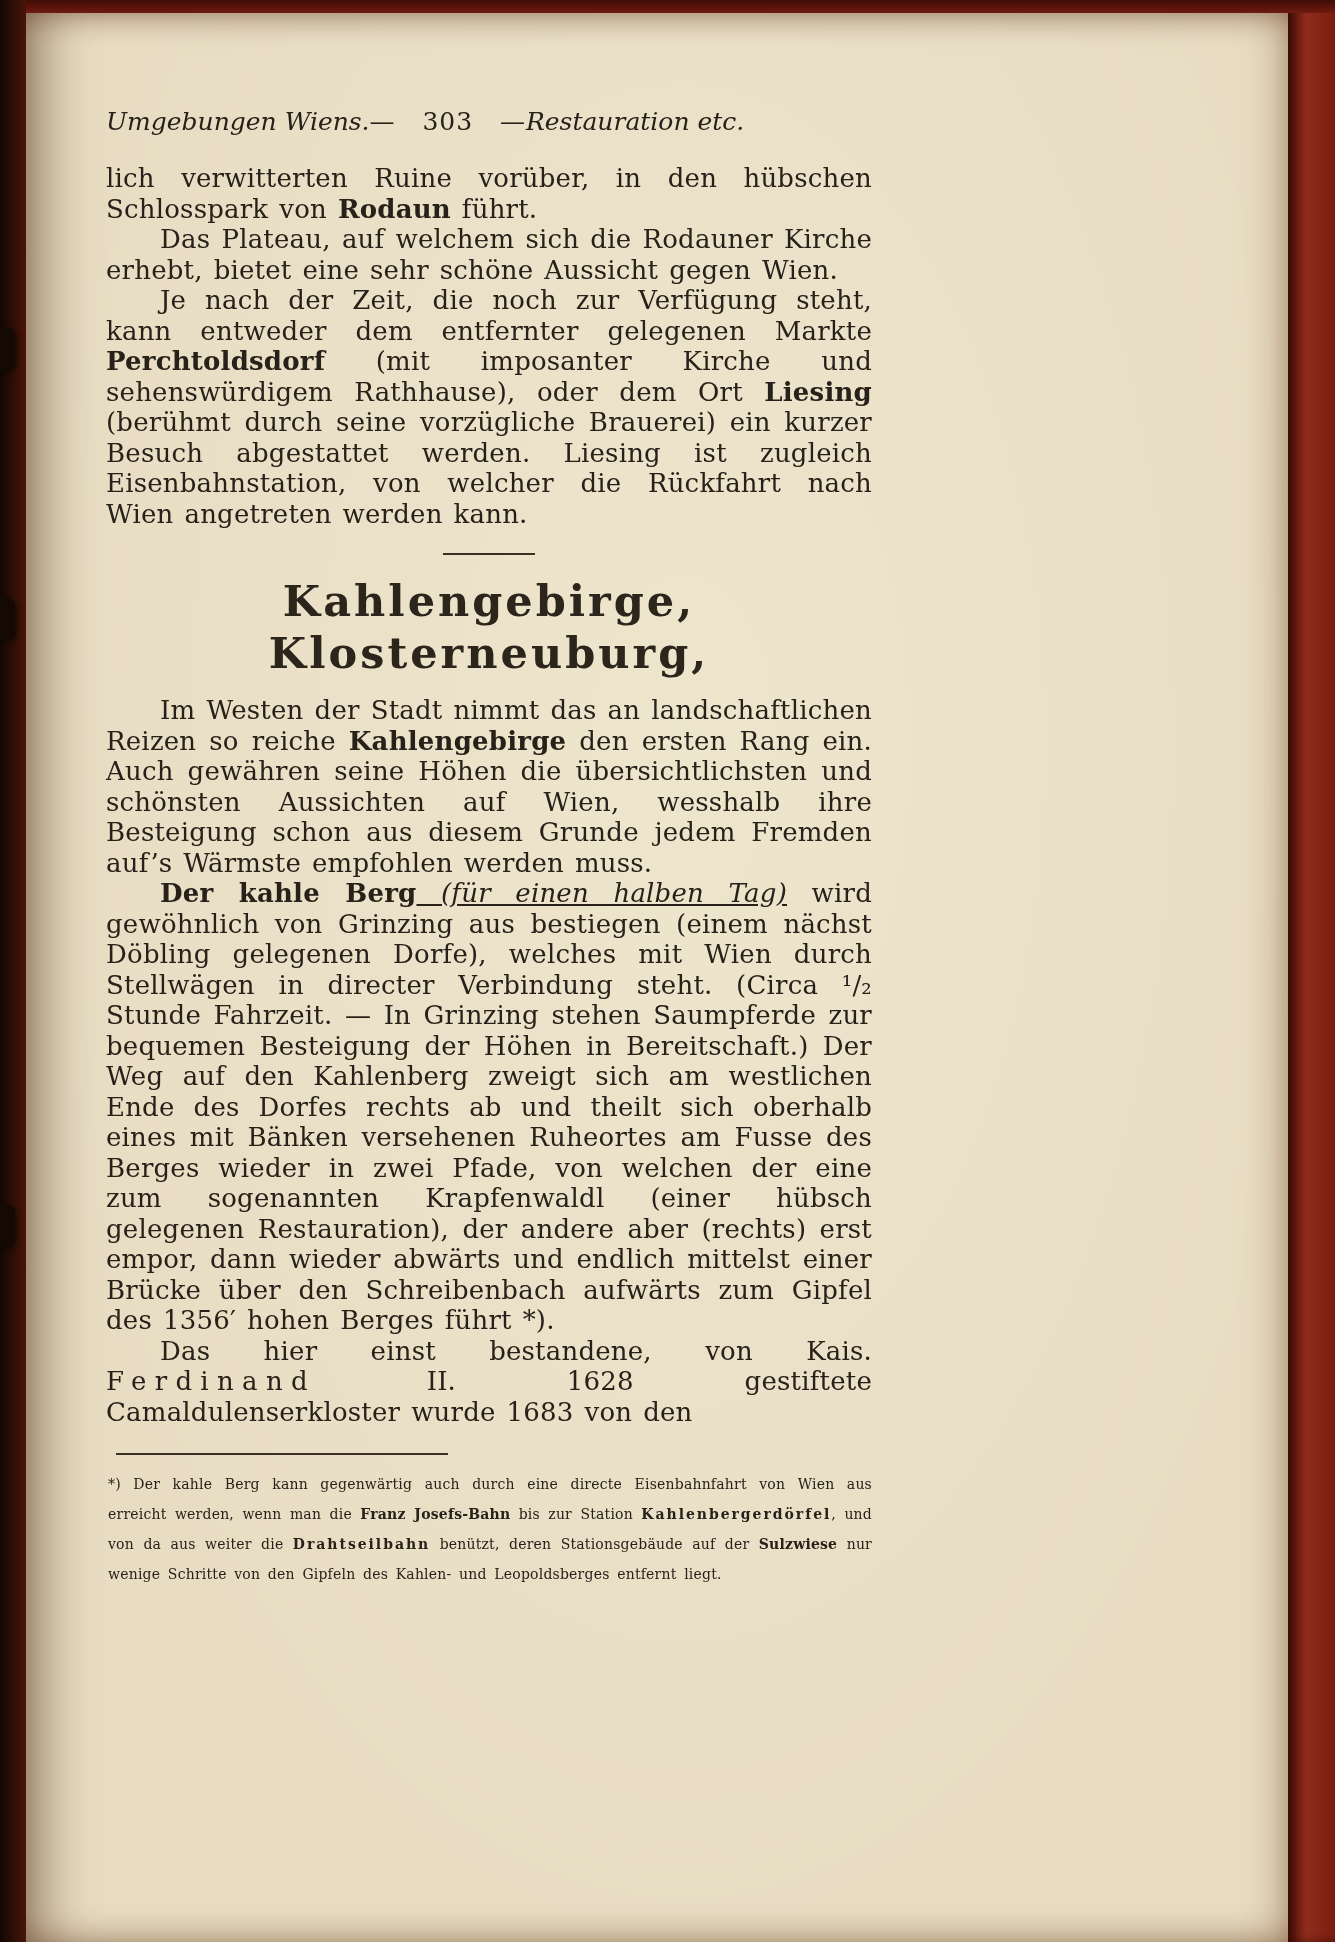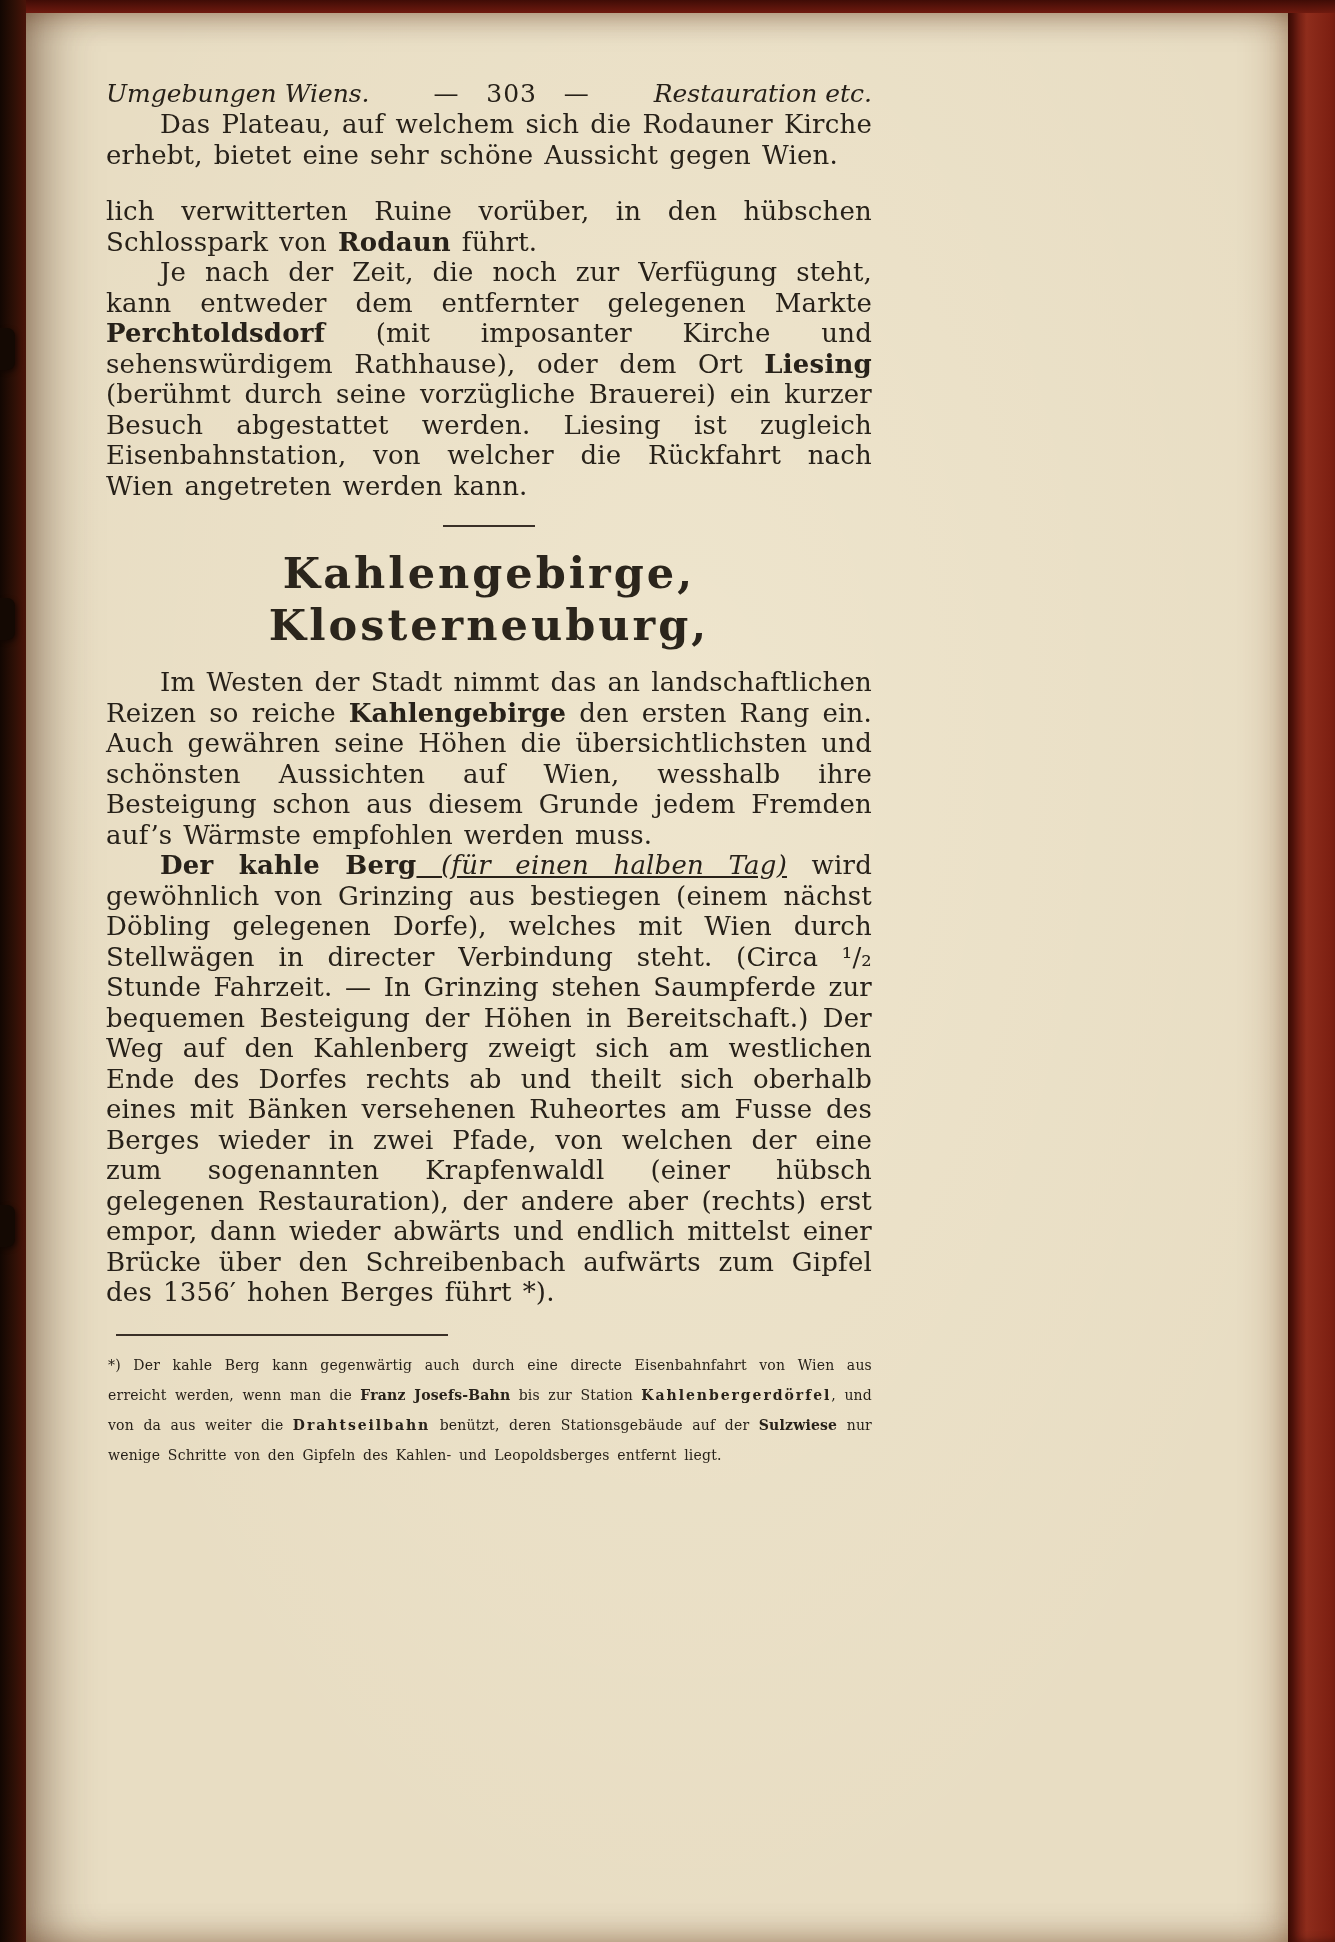--- a/index.html
+++ b/index.html
@@ -38,22 +38,22 @@
       inset -26px 0 40px -20px rgba(110,60,25,.40),
       inset 0 18px 30px -18px rgba(90,45,18,.45),
       inset 0 -20px 34px -20px rgba(110,60,25,.38);
   }
   .content{
     position:relative;
     margin-left:80px;width:766px;
     color:#272119;
   }
   .running-header{
-    display:flex;justify-content:space-between;align-items:baseline;
-    padding-top:66px;
+    display:flex;align-items:baseline;
+    padding-top:94px;
     font-size:25px;line-height:30px;
   }
   .rh-side{font-style:italic;}
   .rh-center{letter-spacing:1px;}
   .para{
     margin:0;
     font-size:26px;line-height:30.5px;
     text-align:justify;
     word-spacing:2.5px;
     letter-spacing:.2px;
@@ -101,34 +101,35 @@
 
   <div class="page">
     <div class="content">
 
       <div class="running-header">
         <span class="rh-side">Umgebungen Wiens.</span>
         <span class="rh-center">—&nbsp;&nbsp;&nbsp;303&nbsp;&nbsp;&nbsp;—</span>
         <span class="rh-side">Restauration etc.</span>
       </div>
 
+      <p class="para first"><span>lich verwitterten Ruine vorüber, in den hübschen Schlosspark von </span><span class="b">Rodaun</span><span> führt.</span></p>
+
       <p class="para ind"><span>Das Plateau, auf welchem sich die Rodauner Kirche erhebt, bietet eine sehr schöne Aussicht gegen Wien.</span></p>
-
-      <p class="para first"><span>lich verwitterten Ruine vorüber, in den hübschen Schlosspark von </span><span class="b">Rodaun</span><span> führt.</span></p>
 
       <p class="para ind"><span>Je nach der Zeit, die noch zur Verfügung steht, kann entweder dem entfernter gelegenen Markte </span><span class="b">Perchtoldsdorf</span><span> (mit imposanter Kirche und sehenswürdigem Rathhause), oder dem Ort </span><span class="b">Liesing</span><span> (berühmt durch seine vorzügliche Brauerei) ein kurzer Besuch abgestattet werden. Liesing ist zugleich Eisenbahnstation, von welcher die Rückfahrt nach Wien angetreten werden kann.</span></p>
 
       <div class="section-divider"></div>
 
       <h1 class="section-heading"><span>Kahlengebirge, Klosterneuburg,</span><br></h1>
 
       <p class="para ind"><span>Im Westen der Stadt nimmt das an landschaftlichen Reizen so reiche </span><span class="b">Kahlengebirge</span><span> den ersten Rang ein. Auch gewähren seine Höhen die übersichtlichsten und schönsten Aussichten auf Wien, wesshalb ihre Besteigung schon aus diesem Grunde jedem Fremden auf’s Wärmste empfohlen werden muss.</span></p>
 
       <p class="para ind"><span class="b">Der kahle Berg</span><span class="i"> (für einen halben Tag)</span><span> wird gewöhnlich von Grinzing aus bestiegen (einem nächst Döbling gelegenen Dorfe), welches mit Wien durch Stellwägen in directer Verbindung steht. (Circa ¹/₂ Stunde Fahrzeit. — In Grinzing stehen Saumpferde zur bequemen Besteigung der Höhen in Bereitschaft.) Der Weg auf den Kahlenberg zweigt sich am westlichen Ende des Dorfes rechts ab und theilt sich oberhalb eines mit Bänken versehenen Ruheortes am Fusse des Berges wieder in zwei Pfade, von welchen der eine zum sogenannten Krapfenwaldl (einer hübsch gelegenen Restauration), der andere aber (rechts) erst empor, dann wieder abwärts und endlich mittelst einer Brücke über den Schreibenbach aufwärts zum Gipfel des 1356′ hohen Berges führt *).</span></p>
 
+      <p class="para ind"><span>Das hier einst bestandene, von Kais. </span><span class="sp">Ferdinand</span><span> II. 1628 gestiftete Camaldulenserkloster wurde 1683 von den</span></p>
 
       <div class="footnote-rule"></div>
 
       <p class="footnote"><span>*) Der kahle Berg kann gegenwärtig auch durch eine directe Eisenbahnfahrt von Wien aus erreicht werden, wenn man die </span><span class="b">Franz Josefs-Bahn</span><span> bis zur Station </span><span class="bsp">Kahlenbergerdörfel</span><span>, und von da aus weiter die </span><span class="bsp">Drahtseilbahn</span><span> benützt, deren Stationsgebäude auf der </span><span class="b">Sulzwiese</span><span> nur wenige Schritte von den Gipfeln des Kahlen- und Leopoldsberges entfernt liegt.</span></p>
 
     </div>
   </div>
 </div>
 
 </body></html>

